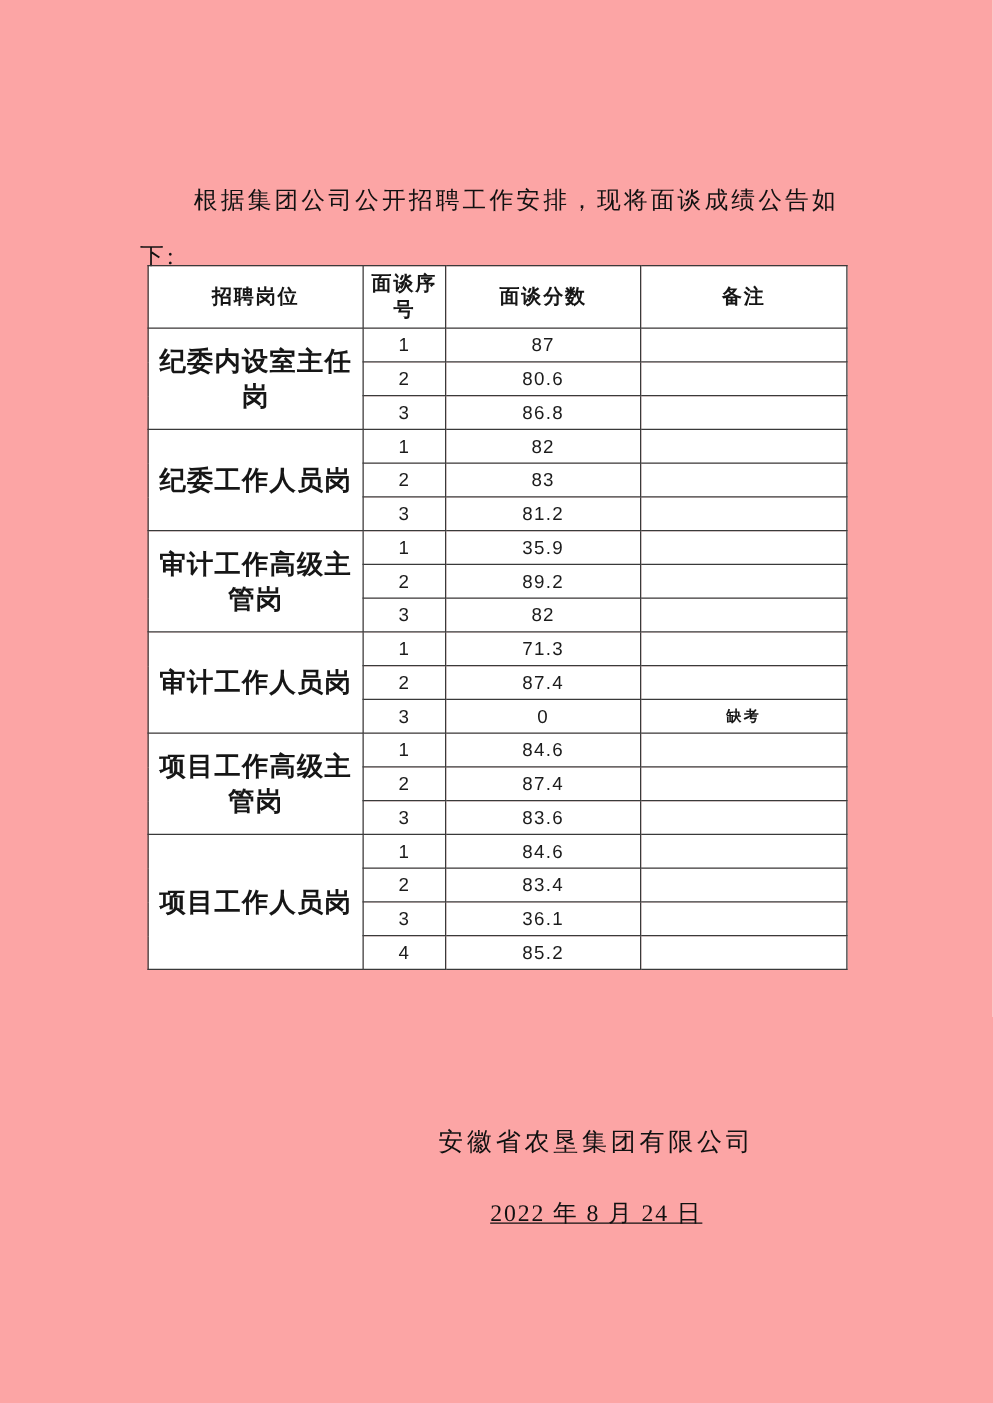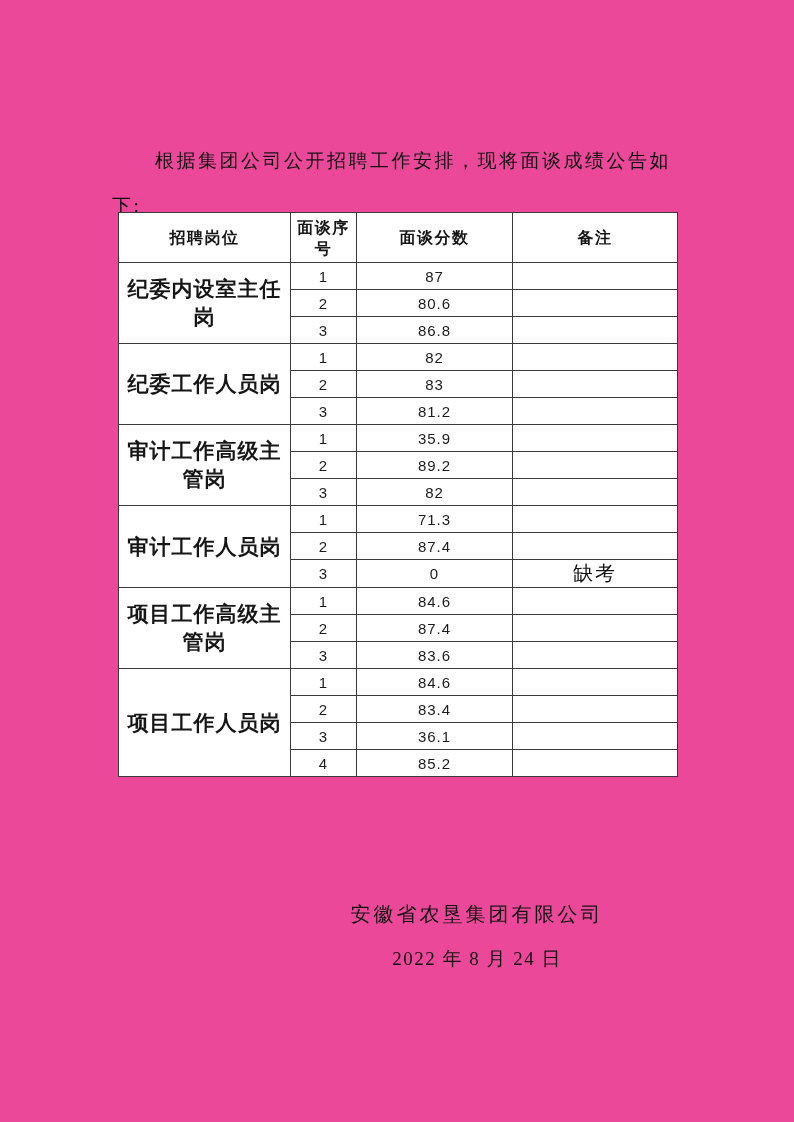--- a/index.html
+++ b/index.html
@@ -6,21 +6,21 @@
   html, body { background: #ffffff; }
   body {
     width: 794px; height: 1122px;
     font-family: "Liberation Sans", sans-serif;
     color: #1a1a1a;
     position: relative;
     overflow: hidden;
   }
   .page {
     position: absolute; inset: 0;
-    background: #ec4899;
+    background: #fca5a5;
   }
   
   .intro {
     position: absolute;
     top: 138px; left: 112px; right: 96px;
     font-family: "Liberation Serif", "DejaVu Serif", serif;
     font-size: 19px;
     line-height: 45px;
     letter-spacing: 2.5px;
     color: #111111;
@@ -60,44 +60,45 @@
     letter-spacing: 1px;
     color: #161616;
   }
   .score-table td.num {
     font-size: 15px;
     font-weight: 400;
     letter-spacing: 1px;
     color: #1c1c1c;
   }
   .score-table td.note {
-    font-size: 20px;
-    font-weight: 400;
+    font-size: 12px;
+    font-weight: 700;
     letter-spacing: 2px;
     color: #161616;
   }
   
   .footer {
     position: absolute;
     top: 872px; left: 160px; right: 0;
     text-align: center;
     font-family: "Liberation Serif", "DejaVu Serif", serif;
     color: #111111;
   }
   .footer .company {
     font-size: 20px;
     letter-spacing: 3px;
     line-height: 28px;
     margin-top: 28px;
   }
   .footer .date {
-    margin-top: 18px;
+    margin-top: 31px;
     font-size: 19px;
     letter-spacing: 1.5px;
     line-height: 26px;
+    text-decoration: underline;
   }
 </style>
 </head>
 <body>
 
 <div class="page">
 
   <div class="intro">
     <div class="line1">根据集团公司公开招聘工作安排，现将面谈成绩公告如</div>
     <div class="line2">下:</div>

